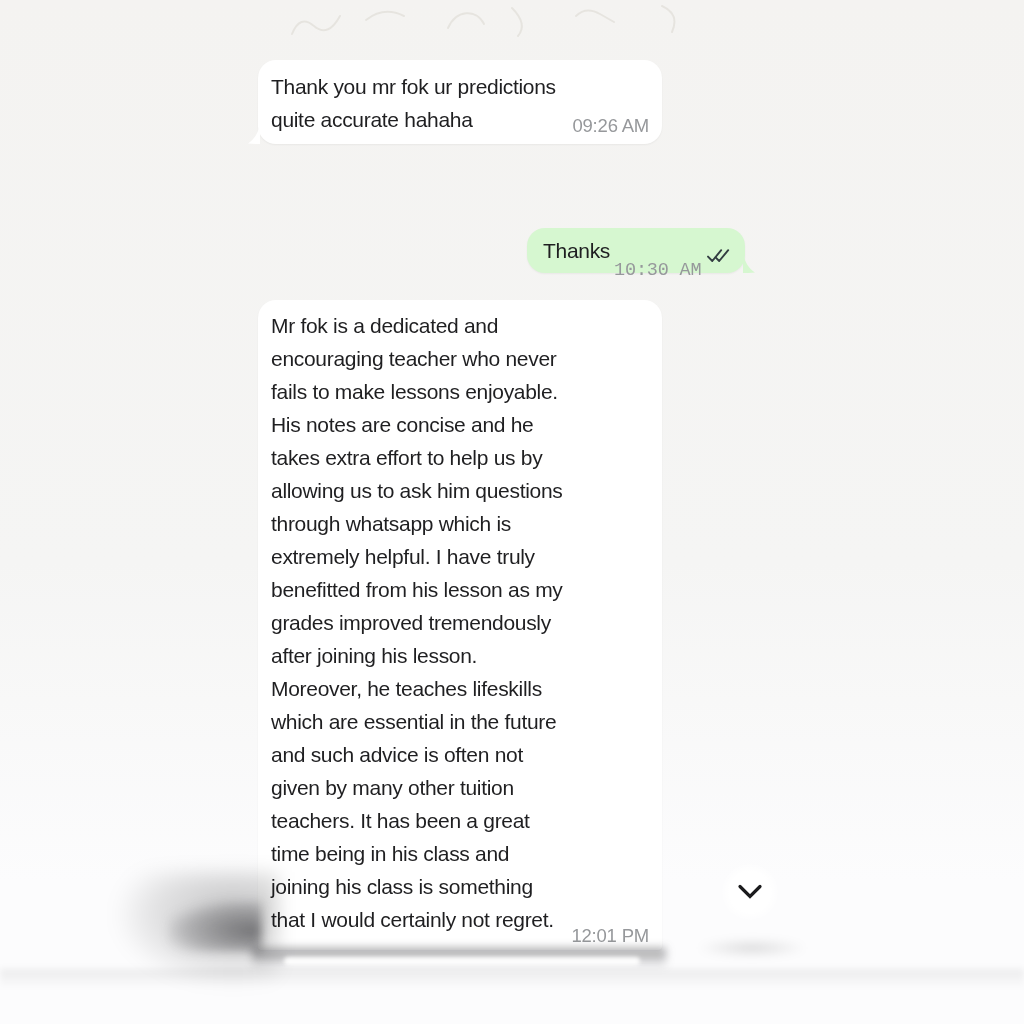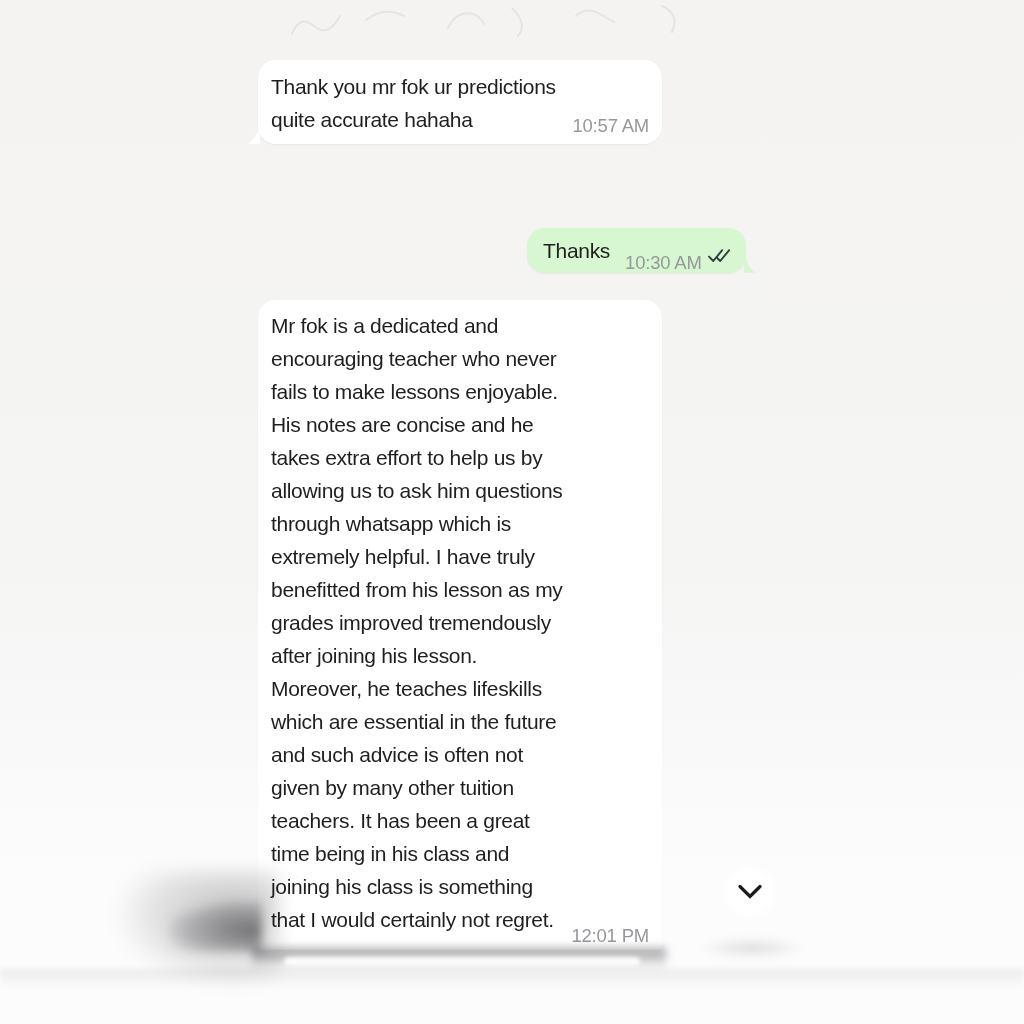--- a/index.html
+++ b/index.html
@@ -25,21 +25,21 @@
   .out{background:var(--bubble-outgoing);border-radius:18px;
       box-shadow:0 1px 2px rgba(0,0,0,0.05);}
   .time{color:var(--timestamp);font-size:18.5px;letter-spacing:-0.2px;white-space:nowrap;}
 
   .bubble1{left:258px;top:60px;width:404px;height:84px;padding:10px 12px 8px 13px;}
   .bubble1 .time{position:absolute;right:13px;bottom:7px;}
 
   .bubble2{left:527px;top:228px;height:45px;padding:0 12px 0 16px;
            display:inline-flex;align-items:center;}
   .bubble2 .msg-text{line-height:26px;}
-  .bubble2 .time{margin-left:15px;position:relative;top:12px;}
+  .bubble2 .time{margin-left:4px;position:relative;top:20px;font-family:Liberation Mono, monospace;}
   .bubble2 .ticks{margin-left:5px;position:relative;top:5px;}
 
   .bubble3{left:258px;top:300px;width:404px;height:650px;padding:9px 10px 0 13px;
            border-radius:18px 18px 4px 4px;overflow:hidden;}
   .bubble3 .time{position:absolute;right:13px;bottom:3px;}
 
   
   .tail{position:absolute;bottom:0;}
   .tail-left{left:-10px;}
   .tail-right{right:-10px;}
@@ -84,21 +84,21 @@
       <path d="M392 6 q18 8 10 26"></path>
     </g>
   </svg>
 
   <div class="bubble in bubble1">
     <svg class="tail tail-left" width="12" height="19" viewBox="0 0 12 19">
       <path d="M12 0 C10 8 6 15 0 18.5 C4 19 8.5 19 12 19 Z" fill="#ffffff"></path>
     </svg>
     <div class="msg-text">Thank you mr fok ur predictions
 quite accurate hahaha</div>
-    <span class="time">10:57 AM</span>
+    <span class="time">09:26 AM</span>
   </div>
 
   <div class="bubble out bubble2">
     <svg class="tail tail-right" width="12" height="19" viewBox="0 0 12 19">
       <path d="M0 0 C2 8 6 15 12 18.5 C8 19 3.5 19 0 19 Z" fill="#d6f7d0"></path>
     </svg>
     <span class="msg-text">Thanks</span>
     <span class="time">10:30 AM</span>
     <svg class="ticks" width="27" height="16" viewBox="0 0 27 16">
       <g fill="none" stroke="#333d42" stroke-width="1.9" stroke-linecap="round" stroke-linejoin="round">

